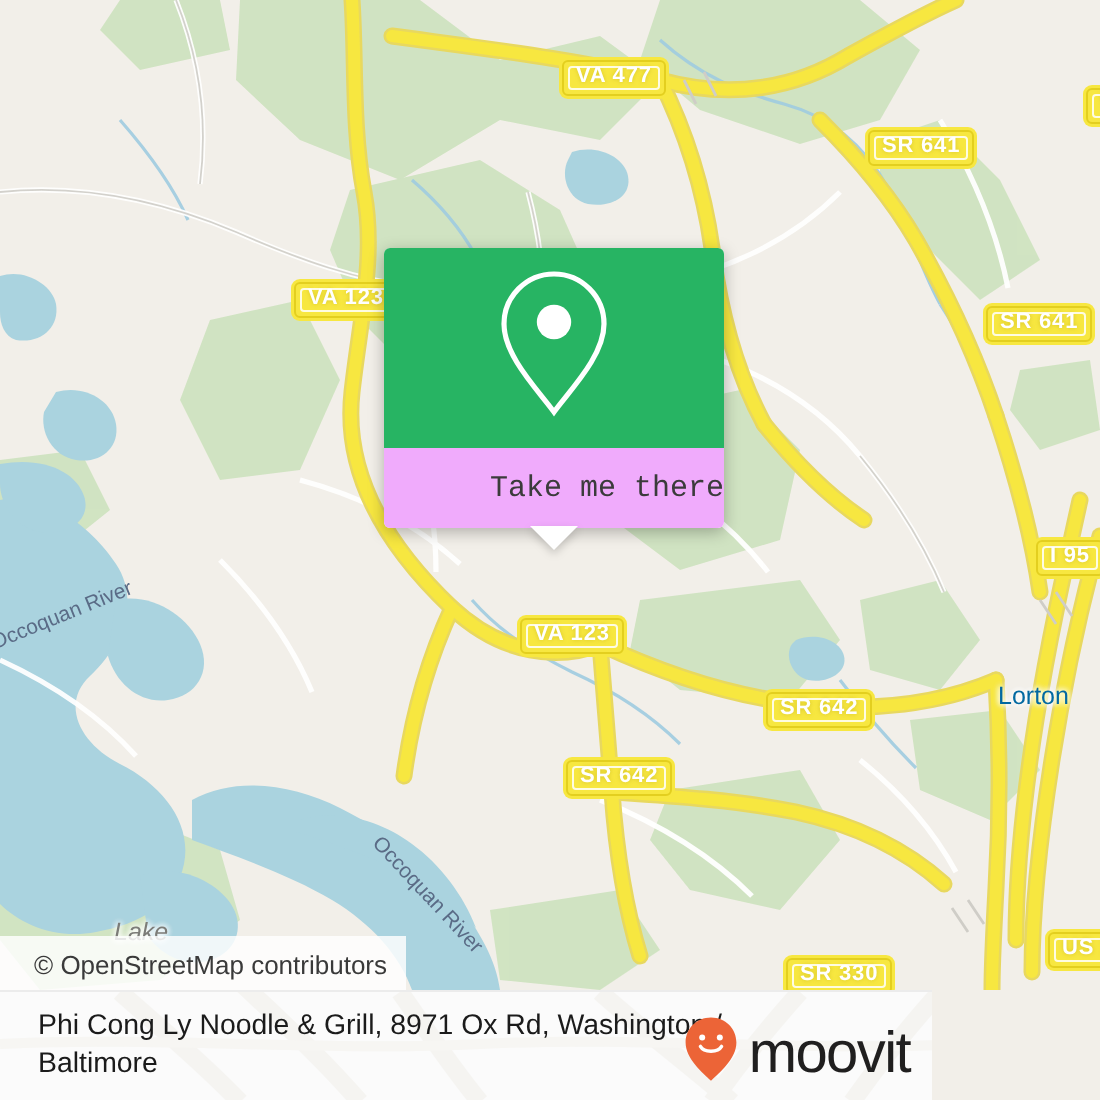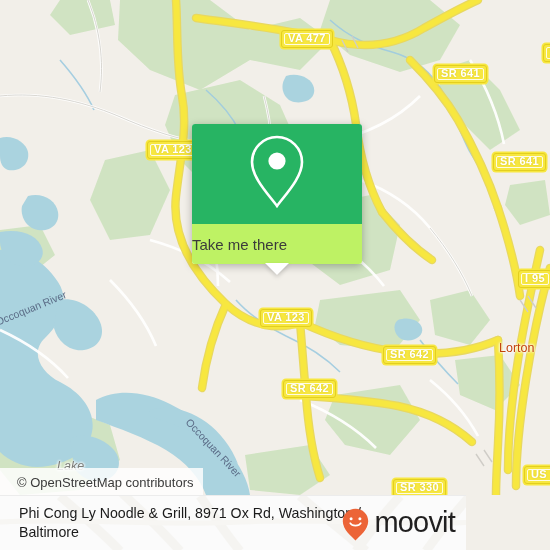--- a/index.html
+++ b/index.html
@@ -46,21 +46,21 @@
     position: absolute;
     left: 2px; top: 2px; right: 2px; bottom: 2px;
     border: 1px solid rgba(255,255,255,0.85);
     border-radius: 2px;
     pointer-events: none;
   }
 
   
   .placelabel {
     position: absolute;
-    color: #c2410c;
+    color: #0369a1;
     font-size: 12.5px;
     white-space: nowrap;
     text-shadow: 0 0 3px #fff, 0 0 3px #fff, 0 0 3px #fff;
   }
   .waterlabel {
     position: absolute;
     color: #5a6b86;
     font-size: 10.5px;
     white-space: nowrap;
     font-style: normal;
@@ -79,26 +79,27 @@
   #popup-head {
     height: 100px;
     background: #27b463;
     border-radius: 3px 3px 0 0;
     display: flex;
     align-items: center;
     justify-content: center;
   }
   #popup-foot {
     height: 40px;
-    background: #bef264;
+    background: #f0abfc;
     border-radius: 0 0 3px 3px;
     display: flex;
     align-items: center;
-    justify-content: flex-start;
+    justify-content: flex-end;
     position: relative;
+    font-family: Liberation Mono, monospace;
   }
   #popup-foot-label {
     color: #3b3b3b;
     font-size: 15px;
   }
   #popup-tail {
     position: absolute;
     left: 50%;
     bottom: -11px;
     margin-left: -12px;
@@ -145,21 +146,21 @@
     font-size: 14.2px;
     line-height: 19px;
     color: #1b1b1b;
     max-width: 410px;
   }
   #brand {
     position: absolute;
     right: 11px; top: 12px;
     z-index: 3;
     display: flex;
-    align-items: flex-start;
+    align-items: center;
     gap: 5px;
   }
   #brand-word {
     font-size: 29px;
     letter-spacing: -0.8px;
     color: #201f1f;
     line-height: 29px;
     font-weight: normal;
   }
 </style>

